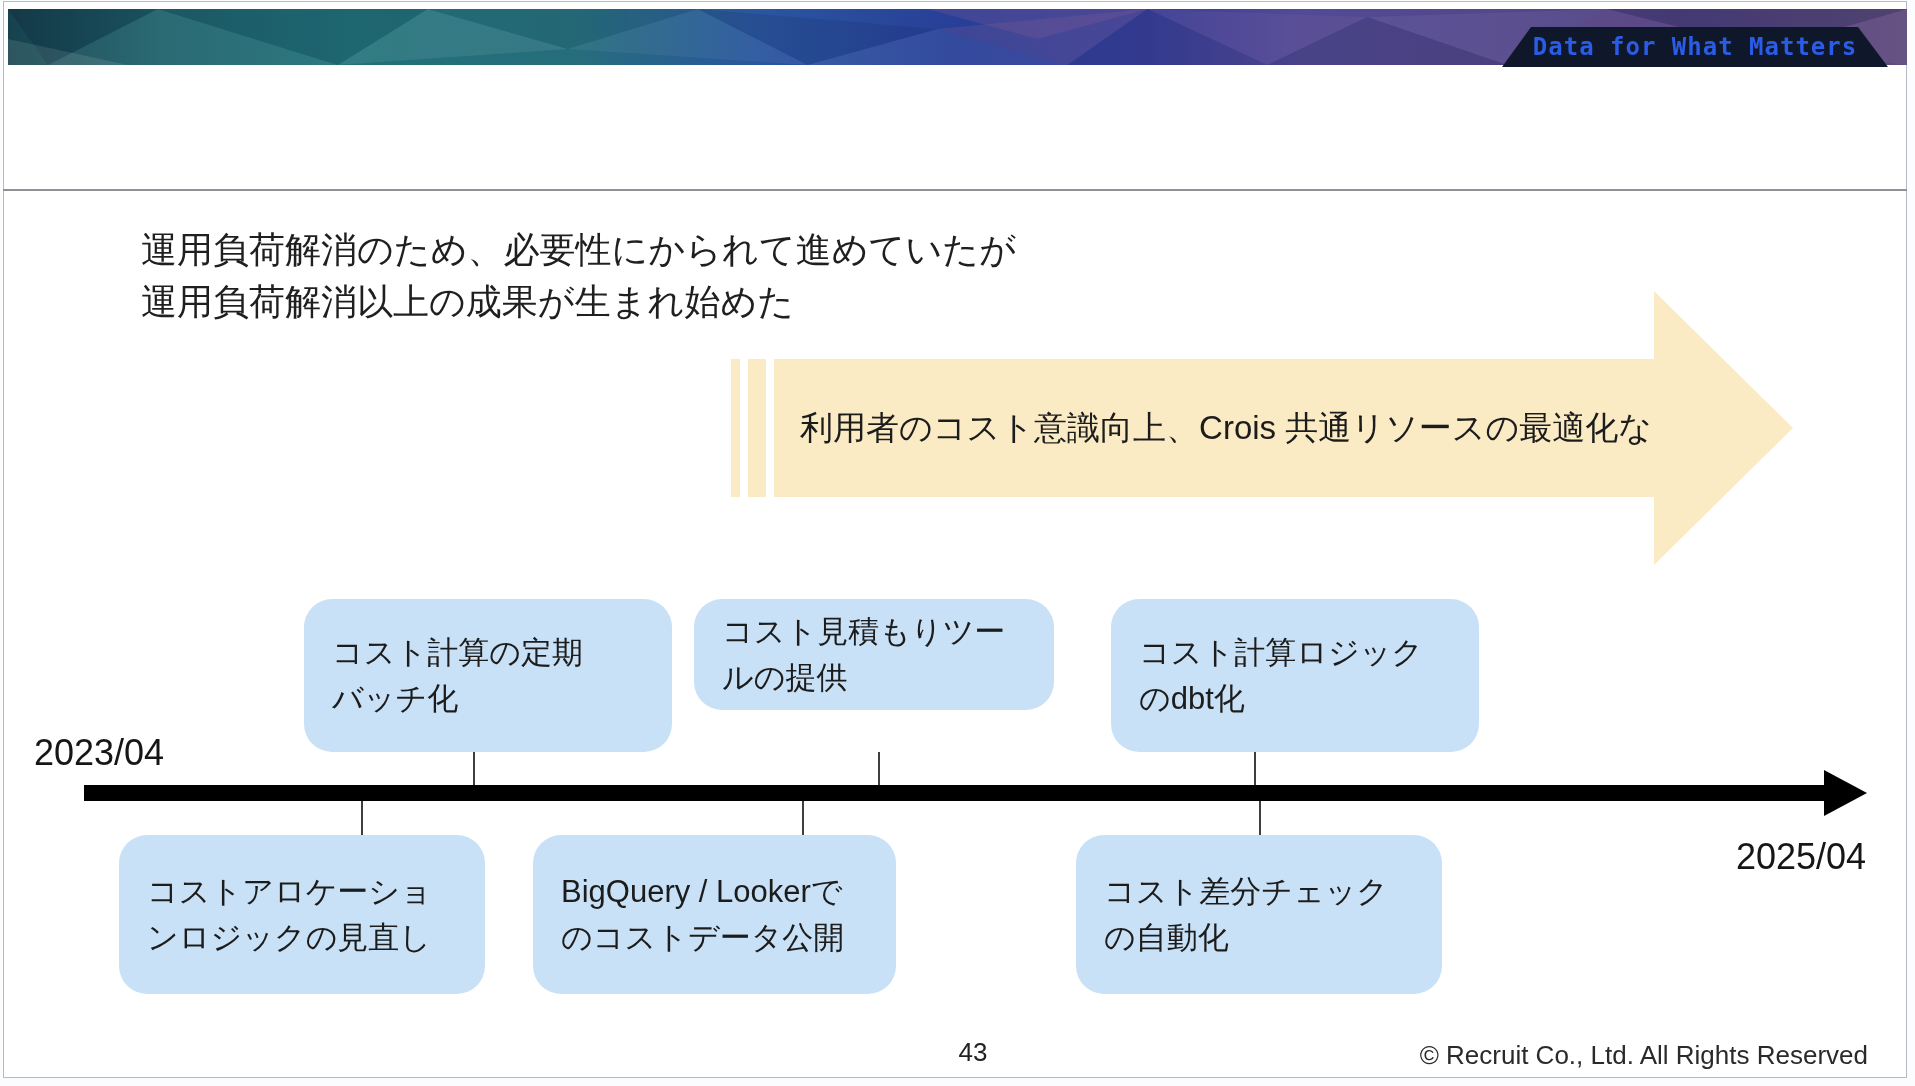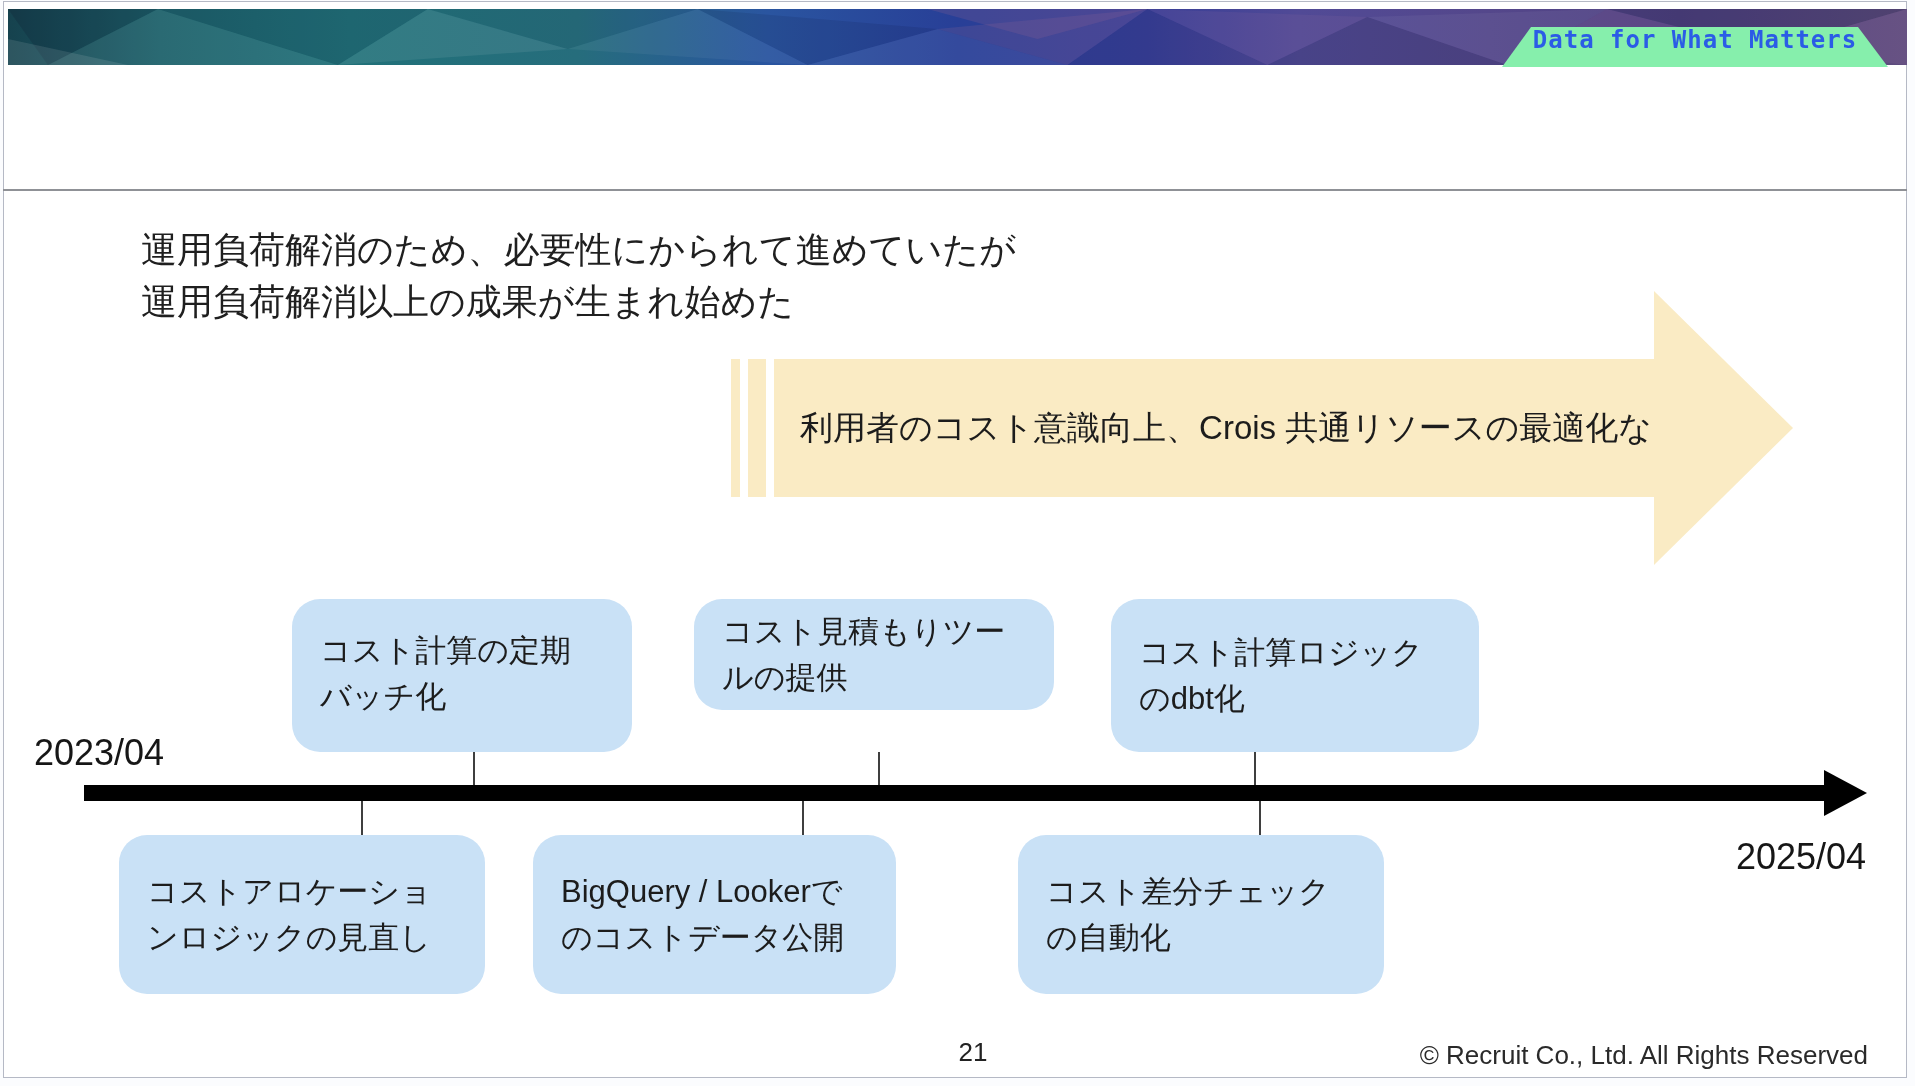--- a/index.html
+++ b/index.html
@@ -1,22 +1,22 @@
 <!DOCTYPE html>
 <html style="--event_box: #c9e1f6; --outcome_arrow: #faebc4; --timeline: #000000; --logo_blue: #2b5ce6; --banner_teal: #217179; --banner_blue: #2a55a0; --banner_purple: #54478b;"><head>
 <meta charset="utf-8">
 <style>
   html,body{margin:0;padding:0;background:#fbfcfe;font-family:"Liberation Sans","DejaVu Sans",sans-serif;}
   #slide{position:relative;width:1915px;height:1086px;overflow:hidden;background:#fbfcfe;}
   .frame{position:absolute;left:3px;top:1px;width:1904px;height:1077px;background:#ffffff;border:1px solid #b5b9c5;box-sizing:border-box;}
   .banner{position:absolute;left:8px;top:9px;width:1899px;height:56px;}
   .banner svg{display:block;width:100%;height:100%;}
-  .logo-tab{position:absolute;left:1502px;top:27px;width:386px;height:40px;background:#86efac;
+  .logo-tab{position:absolute;left:1502px;top:27px;width:386px;height:40px;background:#0f172a;
     clip-path:polygon(29px 0,356px 0,386px 40px,0 40px);
-    display:flex;align-items:flex-start;justify-content:center;z-index:5;}
+    display:flex;align-items:center;justify-content:center;z-index:5;}
   .logo-text{font-family:"DejaVu Sans Mono","Liberation Mono",monospace;font-weight:bold;
     font-size:24px;line-height:26px;letter-spacing:1px;color:var(--logo_blue,#2b5ce6);padding-bottom:1px;}
   .page-title{position:absolute;left:170px;top:96px;font-size:58px;line-height:62px;font-weight:700;
     color:#121212;letter-spacing:2px;white-space:nowrap;}
   .title-divider{position:absolute;left:3px;top:189px;width:1904px;height:2px;background:#8f9196;}
   .intro{position:absolute;left:141px;top:224px;font-size:36px;line-height:52px;color:#1f1f1f;}
   .intro b{font-weight:400;}
   .ff-bar{position:absolute;top:359px;height:138px;background:var(--outcome_arrow,#faebc4);}
   .ff-bar.b1{left:731px;width:9px;}
   .ff-bar.b2{left:748px;width:18px;}
@@ -107,41 +107,41 @@
   <div class="tl-label end">2025/04</div>
 
   <div class="conn" style="left:473px;top:752px;height:33px;"></div>
   <div class="conn" style="left:878px;top:752px;height:33px;"></div>
   <div class="conn" style="left:1254px;top:752px;height:33px;"></div>
 
   <div class="conn" style="left:361px;top:801px;height:35px;"></div>
   <div class="conn" style="left:802px;top:801px;height:35px;"></div>
   <div class="conn" style="left:1259px;top:801px;height:35px;"></div>
 
-  <div class="ebox" style="left:292px;top:599px;width:340px;height:153px;font-family:Liberation Mono, monospace;">
+  <div class="ebox" style="left:304px;top:599px;width:368px;height:153px;">
     <span>コスト計算の定期
 バッチ化</span>
   </div>
   <div class="ebox" style="left:694px;top:599px;width:360px;height:111px;">
     <span>コスト見積もりツー
 ルの提供</span>
   </div>
   <div class="ebox" style="left:1111px;top:599px;width:368px;height:153px;">
     <span>コスト計算ロジック
 のdbt化</span>
   </div>
 
   <div class="ebox" style="left:119px;top:835px;width:366px;height:159px;">
     <span>コストアロケーショ
 ンロジックの見直し</span>
   </div>
   <div class="ebox" style="left:533px;top:835px;width:363px;height:159px;">
     <span>BigQuery / Lookerで
 のコストデータ公開</span>
   </div>
-  <div class="ebox" style="left:1018px;top:835px;width:366px;height:159px;">
+  <div class="ebox" style="left:1076px;top:835px;width:366px;height:159px;">
     <span>コスト差分チェック
 の自動化</span>
   </div>
 
-  <div class="page-number">21</div>
+  <div class="page-number">43</div>
   <div class="copyright">© Recruit Co., Ltd. All Rights Reserved</div>
 </div>
 
 </body></html>

